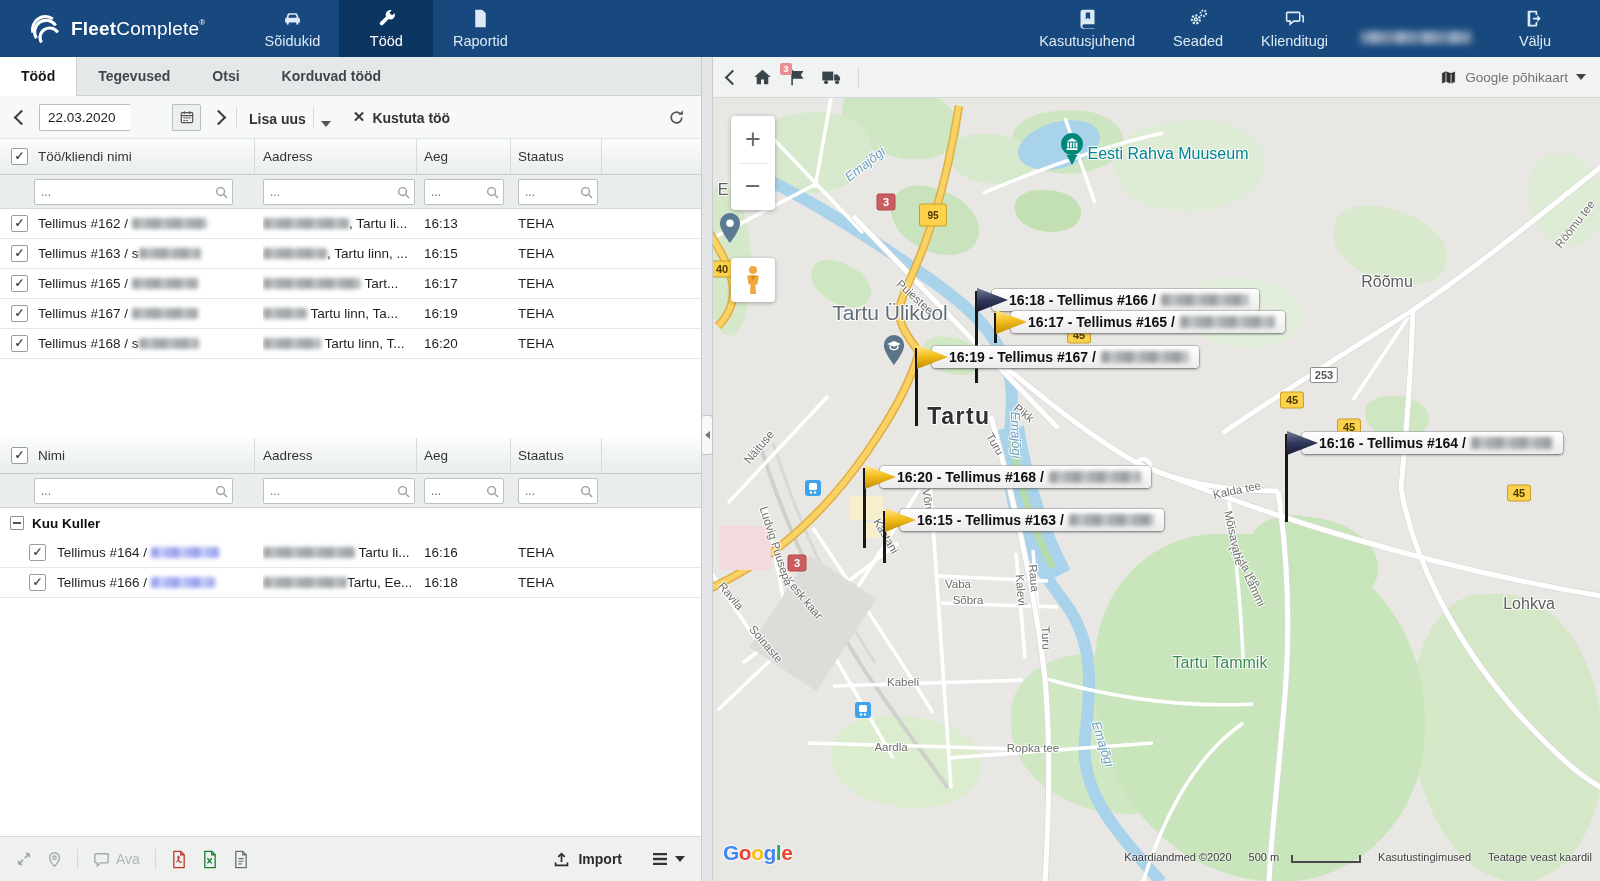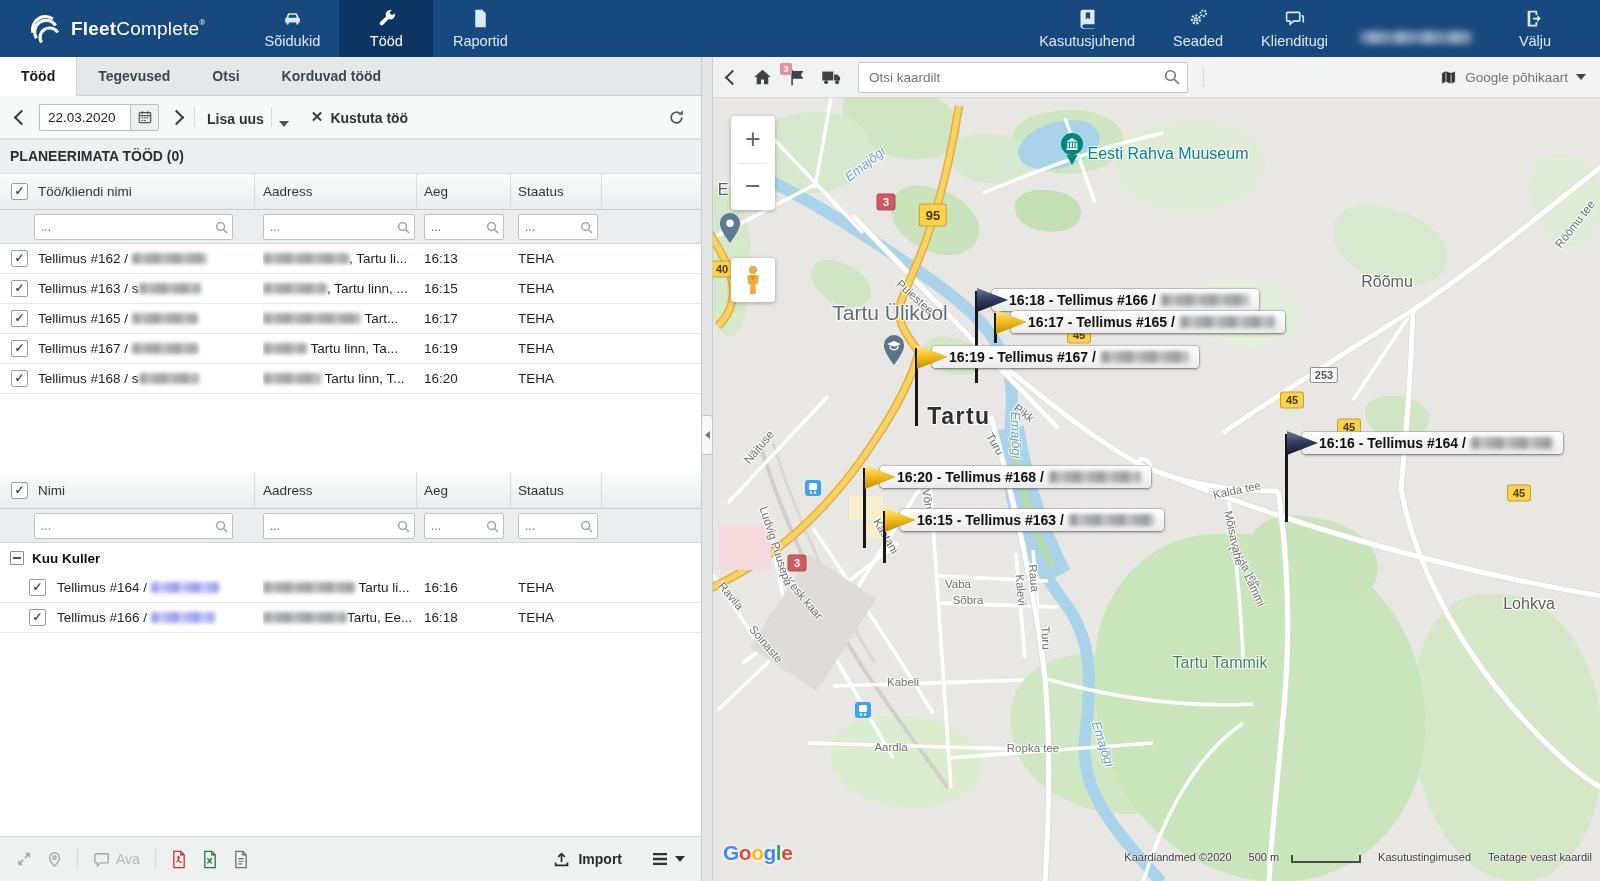--- a/index.html
+++ b/index.html
@@ -30,21 +30,21 @@
   
   #panel-tabs{height:38px;background:#e4e8e9;border-bottom:1px solid #cdd2d3;display:flex;flex-shrink:0;}
   .ptab{line-height:38px;padding:0 21px;font-size:14px;font-weight:700;color:#3e474c;cursor:pointer;}
   .ptab.active{background:#fff;color:#16191b;border-right:1px solid #cdd2d3;margin-bottom:-1px;}
 
   
   #panel-toolbar{height:42px;background:#f7f9f9;border-bottom:1px solid #e3e6e7;display:flex;align-items:center;padding:0 16px;gap:12px;flex-shrink:0;}
   .chev{width:9px;height:9px;border-left:2.5px solid #3c3c3c;border-bottom:2.5px solid #3c3c3c;display:inline-block;cursor:pointer;}
   .chev.left{transform:rotate(45deg);}
   .chev.right{transform:rotate(-135deg);}
-  #date-wrap{display:flex;align-items:stretch;height:27px;}
+  #date-wrap{display:flex;align-items:stretch;height:27px;gap:42px;}
   #date-input{width:74px;border:1px solid #b9bfc1;border-right:none;font-size:13.5px;padding:0 8px;color:#222;font-family:"Liberation Sans",sans-serif;border-radius:2px 0 0 2px;}
   #cal-btn{width:27px;background:#eef0f0;border:1px solid #b9bfc1;border-radius:0 2px 2px 0;display:flex;align-items:center;justify-content:center;cursor:pointer;}
   #cal-btn svg{width:14px;height:14px;}
   .vdiv{width:1px;height:20px;background:#d4d8d9;}
   .tool-btn{display:flex;align-items:flex-end;gap:7px;font-size:14px;font-weight:700;color:#333;cursor:pointer;}
   .caret-down{width:0;height:0;border-left:5px solid transparent;border-right:5px solid transparent;border-top:6px solid #555;display:inline-block;}
   .x-icon{font-size:15px;font-weight:700;color:#3b3b3b;}
   #refresh-btn{margin-left:auto;cursor:pointer;display:flex;}
 
   
@@ -98,21 +98,21 @@
   .lbl-city{font-size:23px;color:#303030;font-weight:600;letter-spacing:1.5px;}
   .lbl-poi-dark{font-size:21px;color:#5e6d78;}
   .lbl-poi-teal{font-size:16px;color:#00838f;}
   .lbl-park{font-size:16px;color:#3d8a57;}
   .lbl-town{font-size:16px;color:#5d5d5d;}
   .lbl-street{font-size:11.5px;color:#6e6e6e;}
   .lbl-water{font-size:13px;color:#6d9fc2;font-style:italic;}
   .shield{position:absolute;z-index:4;transform:translate(-50%,-50%);font-family:"Liberation Sans",sans-serif;}
   .sh-red{min-width:11px;height:15px;background:#cb5d60;color:#fff;font-size:11px;font-weight:700;border-radius:2px;line-height:15px;text-align:center;padding:0 3px;box-shadow:0 0 0 1px #b5494d;}
   .sh-yellow{min-width:14px;height:15px;background:#fcd24c;color:#4a3a00;font-size:11px;font-weight:700;border-radius:2px;line-height:15px;text-align:center;padding:0 4px;box-shadow:0 0 0 1px #c8a028;}
-  .sh-yellow.big{height:21px;line-height:21px;font-size:13px;padding:0 6px;}
+  .sh-yellow.big{height:21px;line-height:21px;font-size:10px;padding:0 6px;}
   .sh-white{background:#fff;color:#555;font-size:11px;font-weight:600;border:1px solid #8c8c8c;border-radius:2px;height:14px;line-height:14px;padding:0 4px;}
   .map-pin{position:absolute;z-index:5;}
   .marker{position:absolute;z-index:6;}
   .marker .pole{position:absolute;left:0;top:3px;width:3px;background:#181818;}
   .marker .pennant{position:absolute;left:2px;top:0;width:31px;height:25px;clip-path:polygon(0 0,100% 48%,0 96%);}
   .pennant.gold{background:linear-gradient(175deg,#ffe27a 8%,#f3bc1c 45%,#bd8800 92%);}
   .pennant.navy{background:linear-gradient(175deg,#6a7494 5%,#333b5e 45%,#11152e 92%);}
   .marker .tip{position:absolute;left:17px;top:1px;height:22px;line-height:22px;padding:0 10px 0 17px;background:linear-gradient(#ffffff,#ebebeb);border-radius:4px;box-shadow:0 1px 3px rgba(0,0,0,.45),0 0 0 1px rgba(175,175,175,.55);font-size:14px;font-weight:700;color:#101010;white-space:nowrap;}
   .tip .redact{height:12px;margin-left:5px;background:repeating-linear-gradient(90deg,#9b9fa2 0 8px,#bcc0c2 8px 16px,#a8acaf 16px 24px);}
   #zoom-control{position:absolute;left:18px;top:18px;width:44px;height:94px;background:#fff;border-radius:4px;box-shadow:0 1px 4px rgba(0,0,0,.3);z-index:10;display:flex;flex-direction:column;}
@@ -225,21 +225,20 @@
           <span>Kustuta töö</span>
         </div>
         <div id="refresh-btn">
           <svg width="17" height="17" viewBox="0 0 20 20">
               <path d="M16.3 10a6.3 6.3 0 1 1-2-4.6" fill="none" stroke="#555" stroke-width="2"></path>
               <path d="M17.5 1.5v5.2h-5.2z" fill="#555"></path>
             </svg>
         </div>
       </div>
 
-      <div class="section-title">PLANEERIMATA TÖÖD (0)</div>
       <div class="thead">
         <div class="cbx" style="left:11px;top:9px;">✓</div>
         <span class="hlbl h-name">Töö/kliendi nimi</span>
         <span class="hlbl h-addr">Aadress</span>
         <span class="hlbl h-aeg">Aeg</span>
         <span class="hlbl h-status">Staatus</span>
         <div class="colsep" style="left:254px;"></div>
           <div class="colsep" style="left:416px;"></div>
           <div class="colsep" style="left:510px;"></div>
           <div class="colsep" style="left:601px;"></div>
@@ -472,29 +471,20 @@
             </svg>
         </span>
         <span class="micon">
           <svg width="22" height="17" viewBox="0 0 26 20" fill="currentColor">
               <path d="M1.5 3h13v10.5h-13z"></path>
               <path d="M15.5 6.5h4l3 3.5v3.5h-7z"></path>
               <circle cx="6" cy="15.5" r="2.3"></circle>
               <circle cx="19" cy="15.5" r="2.3"></circle>
             </svg>
         </span>
-        <div id="map-search">
-          <input placeholder="Otsi kaardilt" style="">
-          <span class="mag">
-              <svg width="16" height="16" viewBox="0 0 16 16" fill="none" stroke="#777" stroke-width="1.6">
-                <circle cx="6.5" cy="6.5" r="4.8"></circle>
-                <path d="M10.2 10.2L15 15"></path>
-              </svg>
-            </span>
-        </div>
         <span class="vdiv"></span>
         <div id="layer-control">
           <svg width="17" height="17" viewBox="0 0 20 20" fill="#2f2f2f">
               <path d="M2 4.5l5-2.2 6 2.2 5-2.2v13.2l-5 2.2-6-2.2-5 2.2zM7 4.2v11.2M13 6.3v11.2" stroke="#f1f3f3" stroke-width="1"></path>
             </svg>
           <span>Google põhikaart</span>
           <span class="caret-down" style="border-top-color:#444;"></span>
         </div>
       </div>
 

